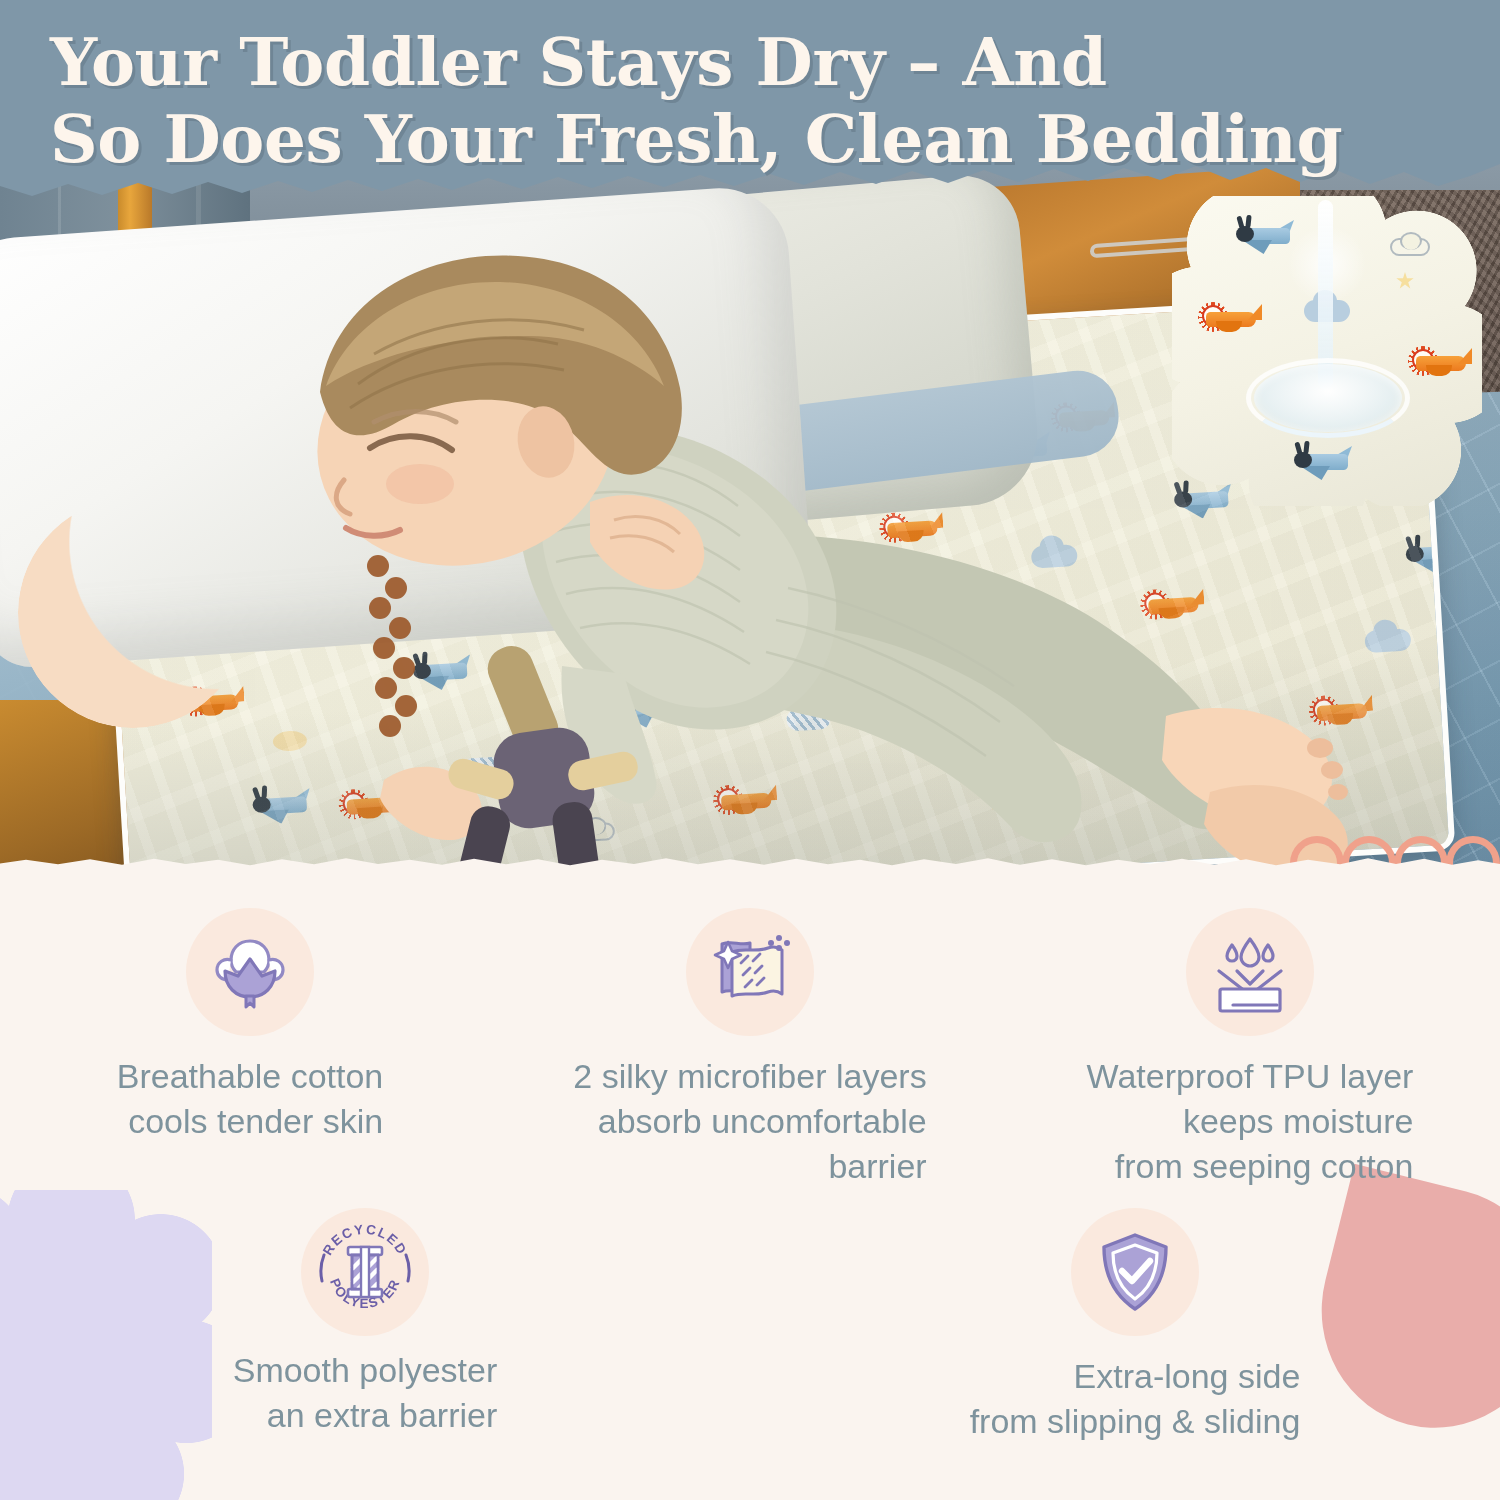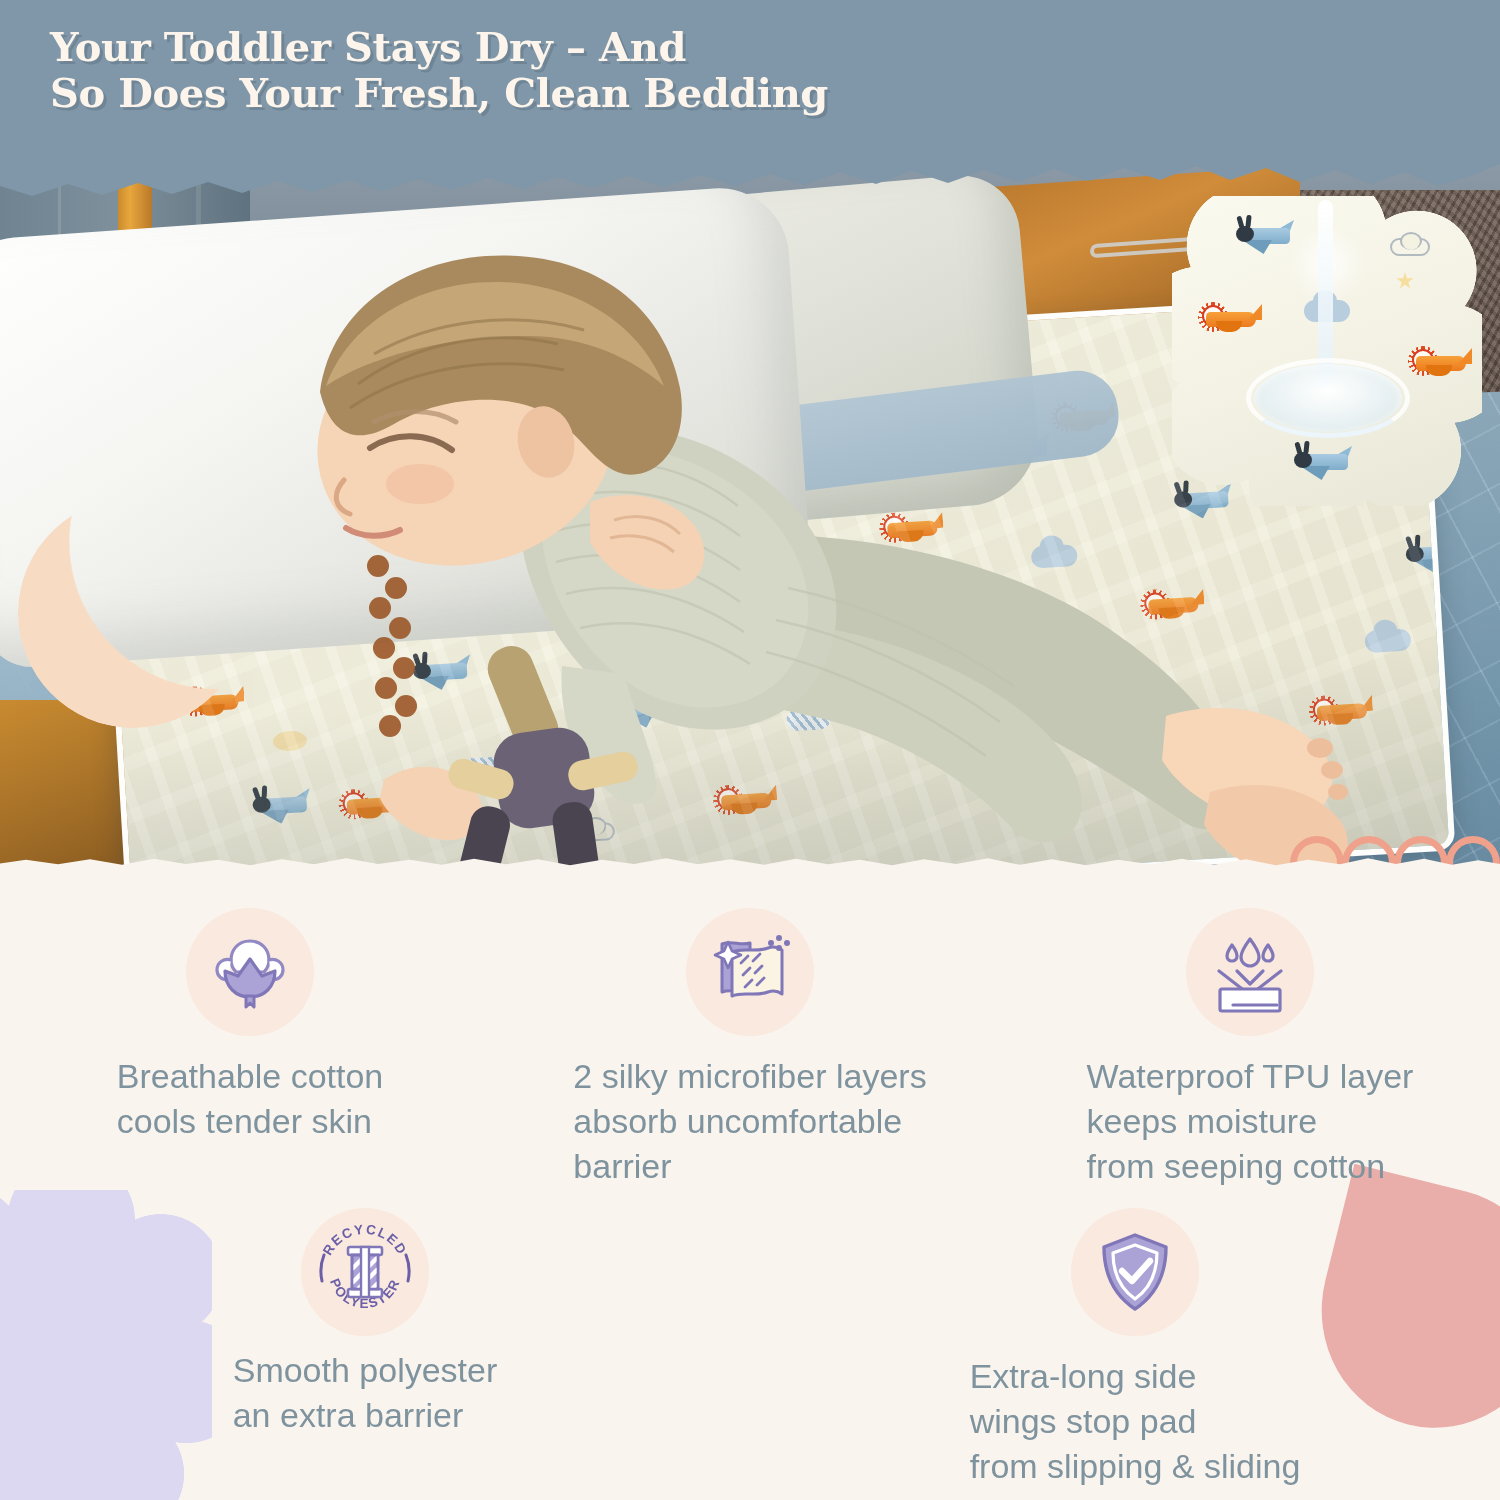--- a/index.html
+++ b/index.html
@@ -312,21 +312,21 @@
       628px 176px,592px 188px,558px 177px,522px 189px,488px 178px,452px 190px,
       418px 179px,382px 191px,348px 180px,312px 192px,278px 181px,242px 193px,
       208px 182px,172px 194px,138px 183px,102px 195px,68px 184px,32px 196px,0 186px);
     z-index:3;
   }
   .headline {
     position:absolute; left:50px; top:24px; width:1400px;
     color:#fdf5ec;
     font-family:"DejaVu Serif", serif;
     font-weight:700;
-    font-size:40px;
+    font-size:66px;
     line-height:1.16;
     letter-spacing:-0.4px;
     text-shadow:3px 3px 0 rgba(90,110,124,.42);
   }
   .headline .l2 { display:block; }
 
   
   .features {
     position:absolute; left:0; top:890px; width:1500px; height:610px;
     background:#faf4ef;
@@ -377,21 +377,21 @@
   .cell-half { width:500px; display:flex; flex-direction:column; align-items:center; }
 
   .icon-circle {
     width:128px; height:128px; border-radius:50%;
     background:#fae9de;
     display:flex; align-items:center; justify-content:center;
     position:relative;
   }
   .caption {
     margin-top:18px;
-    text-align:left;
+    text-align:right;
     color:#7e939d;
     font-size:34px;
     line-height:1.32;
     font-weight:400;
     max-width:470px;
   }
   .caption-narrow { max-width:420px;margin-top:12px; }
 
   svg { display:block; }
 </style>
@@ -849,19 +849,18 @@
       <div class="cell-half">
         <div class="icon-circle">
           <svg width="90" height="90" viewBox="0 0 90 90">
             <path d="M45 8 L76 20 C76 48 66 68 45 82 C24 68 14 48 14 20 Z" fill="#aba2d6" stroke="#8077b8" stroke-width="3.4" stroke-linejoin="round"></path>
             <path d="M45 18 L67 26 C67 47 59 62 45 72 C31 62 23 47 23 26 Z" fill="none" stroke="#ffffff" stroke-width="3.2" stroke-linejoin="round"></path>
             <path d="M32 44 L42 54 L60 34" fill="none" stroke="#ffffff" stroke-width="6.4" stroke-linecap="round" stroke-linejoin="round"></path>
           </svg>
         </div>
         <div class="caption">
           <div>Extra-long side</div>
-          <div>wings stop pad</div>
           <div>from slipping &amp; sliding</div>
         </div>
       </div>
     </div>
   </div>
 </div>
 
 </body></html>

